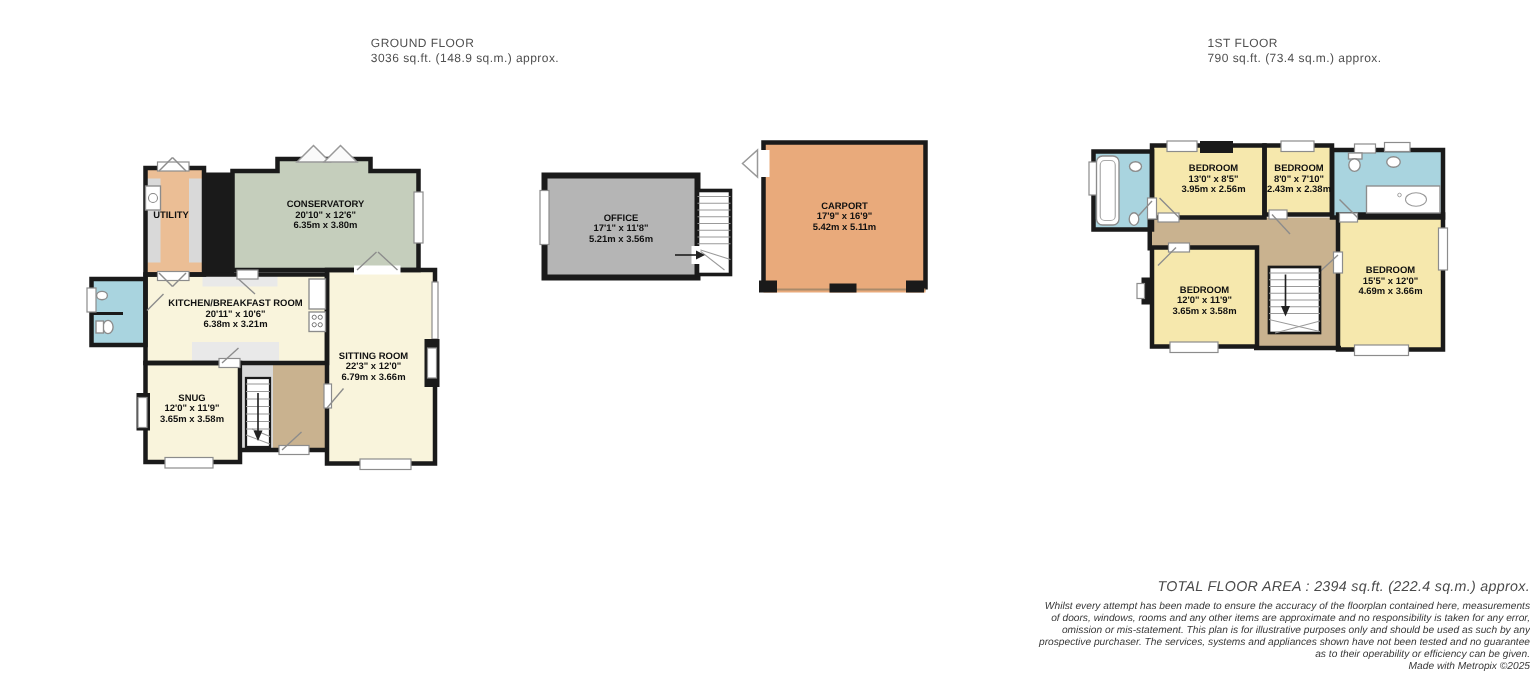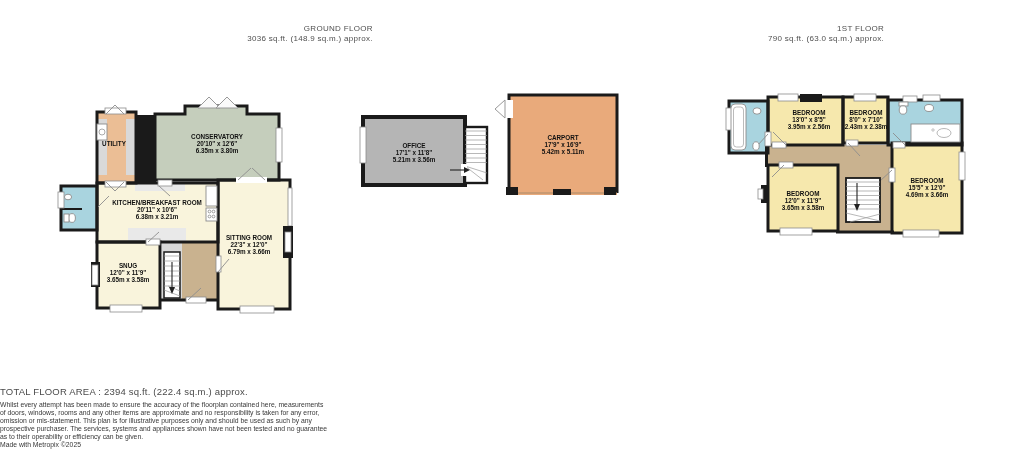--- a/index.html
+++ b/index.html
@@ -1,23 +1,23 @@
 <!DOCTYPE html>
 <html><head>
 <meta charset="utf-8">
 <style>
   html,body{margin:0;padding:0;background:#fff;}
   #canvas{position:relative;width:1020px;height:450px;background:#fff;overflow:hidden;
           font-family:"Liberation Sans",sans-serif;}
-  .floor-title{position:absolute;transform:translateX(-50%);text-align:right;
+  .floor-title{position:absolute;transform:translateX(-50%);text-align:left;
                font-size:8px;line-height:9.5px;color:#4f4f4f;letter-spacing:.3px;white-space:nowrap;}
   .room-label{position:absolute;transform:translateX(-50%);text-align:center;
               font-size:6.3px;line-height:7.2px;font-weight:bold;color:#101010;white-space:nowrap;}
   .room-label span{display:block;}
-  #footer{position:absolute;left:0;top:386px;width:100%;text-align:left;color:#444;}
+  #footer{position:absolute;left:0;top:386px;width:100%;text-align:right;color:#444;font-style:italic;}
   #footer .total{font-size:9.5px;color:#4a4a4a;letter-spacing:.2px;}
   #footer .small{font-size:6.8px;line-height:8px;color:#383838;margin-top:4px;}
   svg{position:absolute;left:0;top:0;}
   .wall{fill:none;stroke:#1a1a1a;stroke-width:3;}
   .wall4{stroke-width:4;}
   .win{fill:#ffffff;stroke:#8c8c8c;stroke-width:.8;}
   .fix{fill:#ffffff;stroke:#8c8c8c;stroke-width:.9;}
   .door{fill:none;stroke:#8c8c8c;stroke-width:.9;}
   .tread{stroke:#9a9a9a;stroke-width:.7;}
   .solid{fill:#1a1a1a;}
@@ -227,23 +227,23 @@
       <ellipse cx="944" cy="133" rx="7" ry="4.5" fill="none" stroke="#999" stroke-width=".7"></ellipse>
       <circle cx="933" cy="130" r="1.2" fill="none" stroke="#999" stroke-width=".6"></circle>
     </g>
   </g>
 </svg>
 
   <div class="floor-title" style="left:310px;top:24px;">
     <div>GROUND FLOOR</div>
     <div>3036 sq.ft. (148.9 sq.m.) approx.</div>
   </div>
-  <div class="floor-title" style="left:826px;top:24px;">
+  <div class="floor-title" style="left:863px;top:24px;">
     <div>1ST FLOOR</div>
-    <div>790 sq.ft. (63.0 sq.m.) approx.</div>
+    <div>790 sq.ft. (73.4 sq.m.) approx.</div>
   </div>
 
   <div class="room-label" style="left:114px;top:140px;">
     <span>UTILITY</span>
   </div>
   <div class="room-label" style="left:217px;top:133px;">
     <span>CONSERVATORY</span>
     <span>20'10" x 12'6"</span>
     <span>6.35m x 3.80m</span>
   </div>

